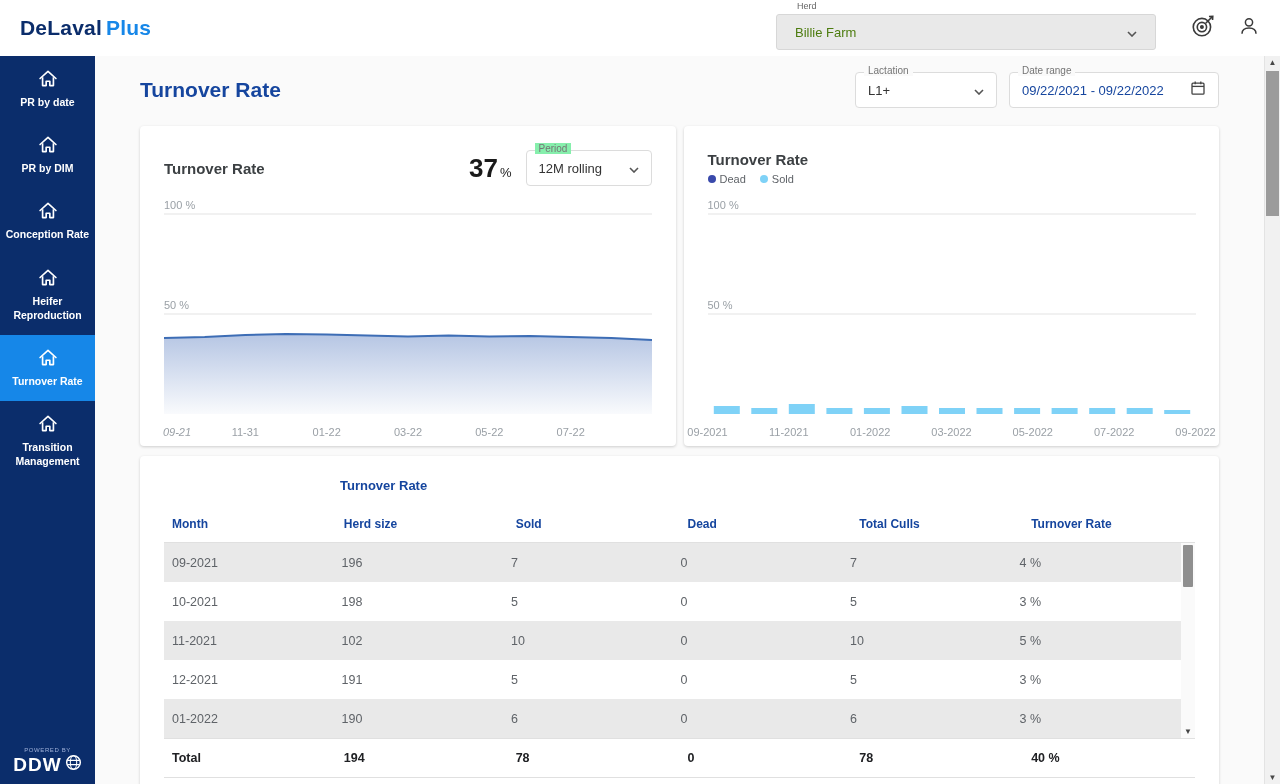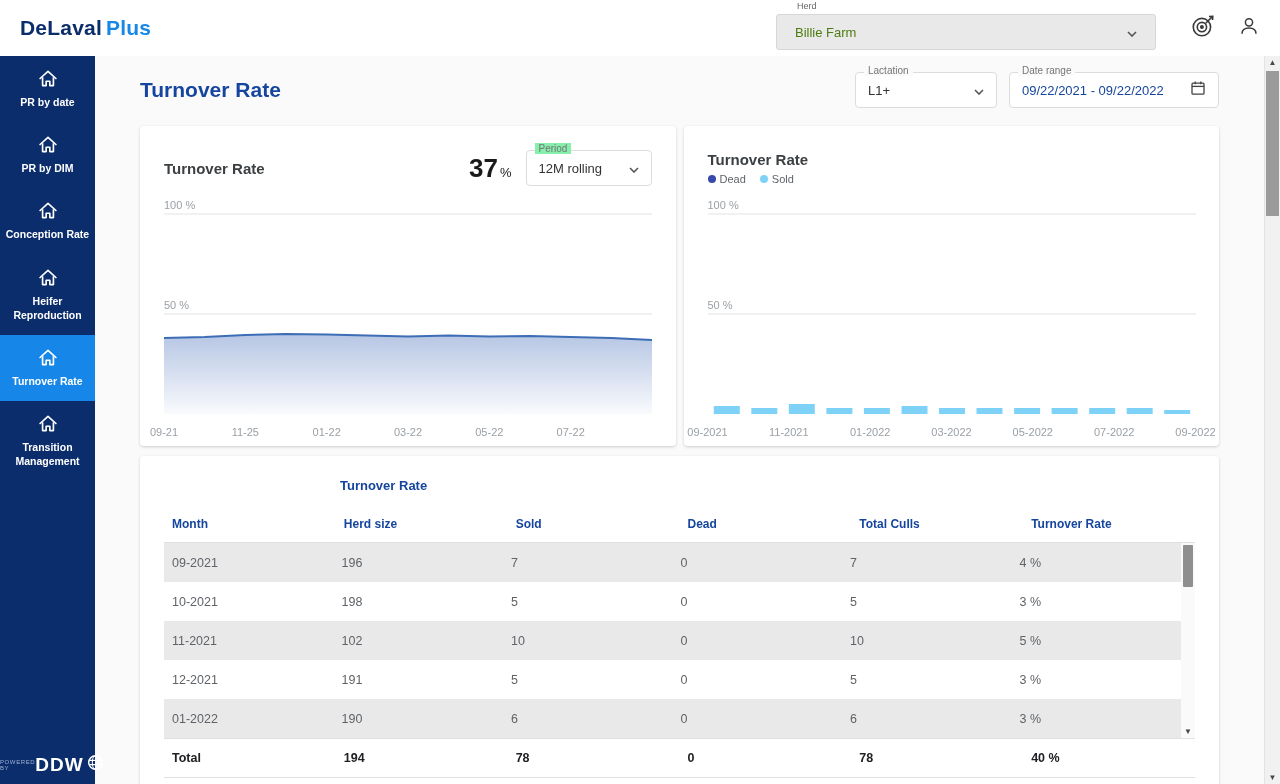--- a/index.html
+++ b/index.html
@@ -15,21 +15,21 @@
   .herd-label{position:absolute;top:-14px;left:20px;font-size:9px;color:#666}
   .herd-value{font-size:13px;color:#4d7c0f;flex:1}
   .icon-btn{width:34px;height:34px;display:flex;align-items:center;justify-content:center;cursor:pointer}
 
   
   .sidebar{position:absolute;top:56px;left:0;bottom:0;width:95px;background:#0b2d6b;display:flex;flex-direction:column;z-index:9}
   .nav-item{display:flex;flex-direction:column;align-items:center;padding:13px 5px;cursor:pointer}
   .nav-item.active{background:#1687e8}
   .nav-icon{height:19px;display:flex}
   .nav-label{margin-top:7px;font-size:10.5px;font-weight:bold;color:#fff;text-align:center;line-height:1.35}
-  .sidebar-footer{margin-top:auto;padding-bottom:8px;display:flex;align-items:center}
+  .sidebar-footer{margin-top:auto;padding-bottom:8px;display:flex;flex-direction:column;align-items:center}
   .powered{font-size:6px;color:#9fb0d8;letter-spacing:.6px;margin-bottom:1px}
   .ddw{display:flex;align-items:center;gap:3px;color:#fff;font-weight:bold;font-size:19px;letter-spacing:1px}
 
   
   .main{position:absolute;top:56px;left:95px;right:16px;bottom:0;background:#fafafa;overflow:hidden;padding:14px 45px 0}
   .title-row{display:flex;align-items:center;justify-content:space-between;height:40px}
   .page-title{font-size:21px;font-weight:bold;color:#15459e}
   .filters{display:flex;gap:12px}
   .field{position:relative;height:36px;background:#fff;border:1px solid #dcdcdc;border-radius:4px;display:flex;align-items:center;padding:0 12px;cursor:pointer}
   .field-label{position:absolute;top:-8px;left:8px;font-size:10px;color:#757575;background:#fafafa;padding:0 4px;white-space:nowrap}
@@ -230,22 +230,22 @@
             <defs>
               <linearGradient id="areaGrad" x1="0" y1="0" x2="0" y2="1">
                 <stop offset="0" stop-color="#6c8cc8" stop-opacity="0.5"></stop>
                 <stop offset="1" stop-color="#6c8cc8" stop-opacity="0.04"></stop>
               </linearGradient>
             </defs>
             <path d="M0.0,138.0L40.7,137.0L81.3,135.0L122.0,134.0L162.7,134.4L203.3,135.6L244.0,136.4L284.7,135.4L325.3,136.6L366.0,136.0L406.7,137.0L447.3,138.0L488.0,140.0L488,214L0,214Z" fill="url(#areaGrad)"></path>
             <path d="M0.0,138.0L40.7,137.0L81.3,135.0L122.0,134.0L162.7,134.4L203.3,135.6L244.0,136.4L284.7,135.4L325.3,136.6L366.0,136.0L406.7,137.0L447.3,138.0L488.0,140.0" fill="none" stroke="#3d6db5" stroke-width="2"></path>
           </svg></div>
       <div class="x-labels" id="chart0x">
-          <div class="xtick" style="left: 0px;">09-21</div>
-          <div class="xtick" style="left: 81.3px;">11-25</div>
+          <div class="xtick" style="left: 13px; font-style: italic;">09-21</div>
+          <div class="xtick" style="left: 81.3px;">11-31</div>
           <div class="xtick" style="left: 162.7px;">01-22</div>
           <div class="xtick" style="left: 244px;">03-22</div>
           <div class="xtick" style="left: 325.3px;">05-22</div>
           <div class="xtick" style="left: 406.7px;">07-22</div>
         </div>
     </section>
 
     <section class="card chart-card">
       <div class="card-head stacked">
         <span class="card-title">Turnover Rate</span>

